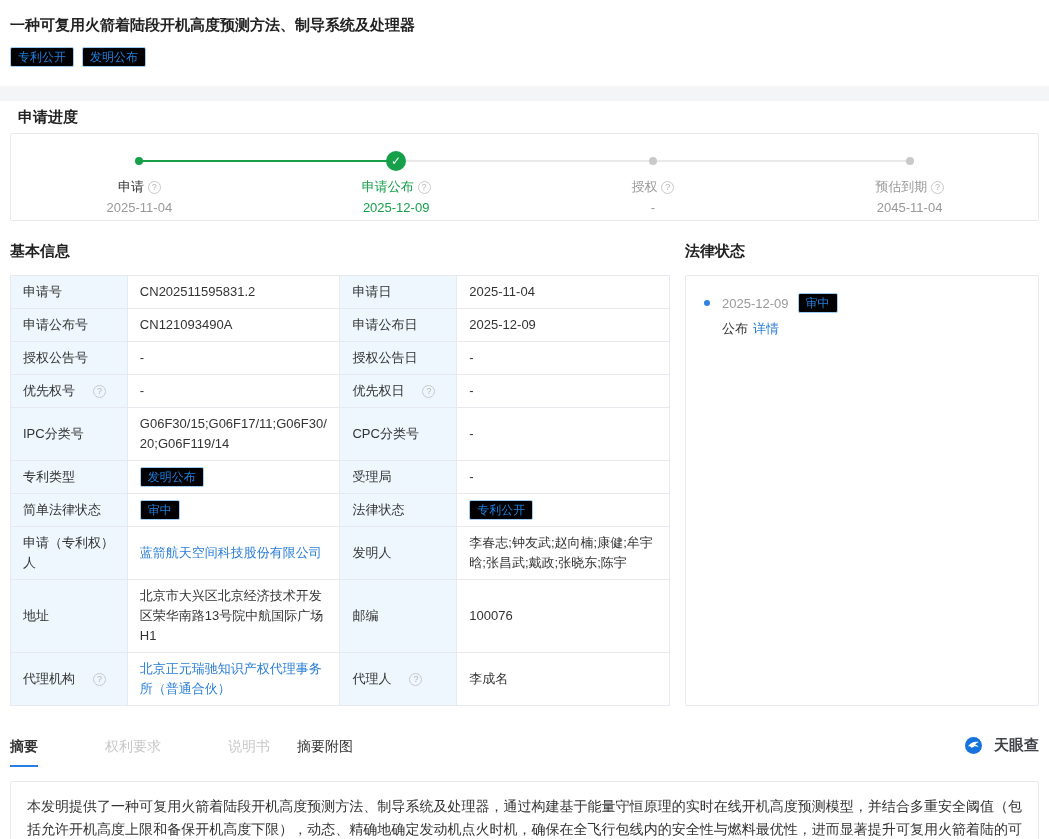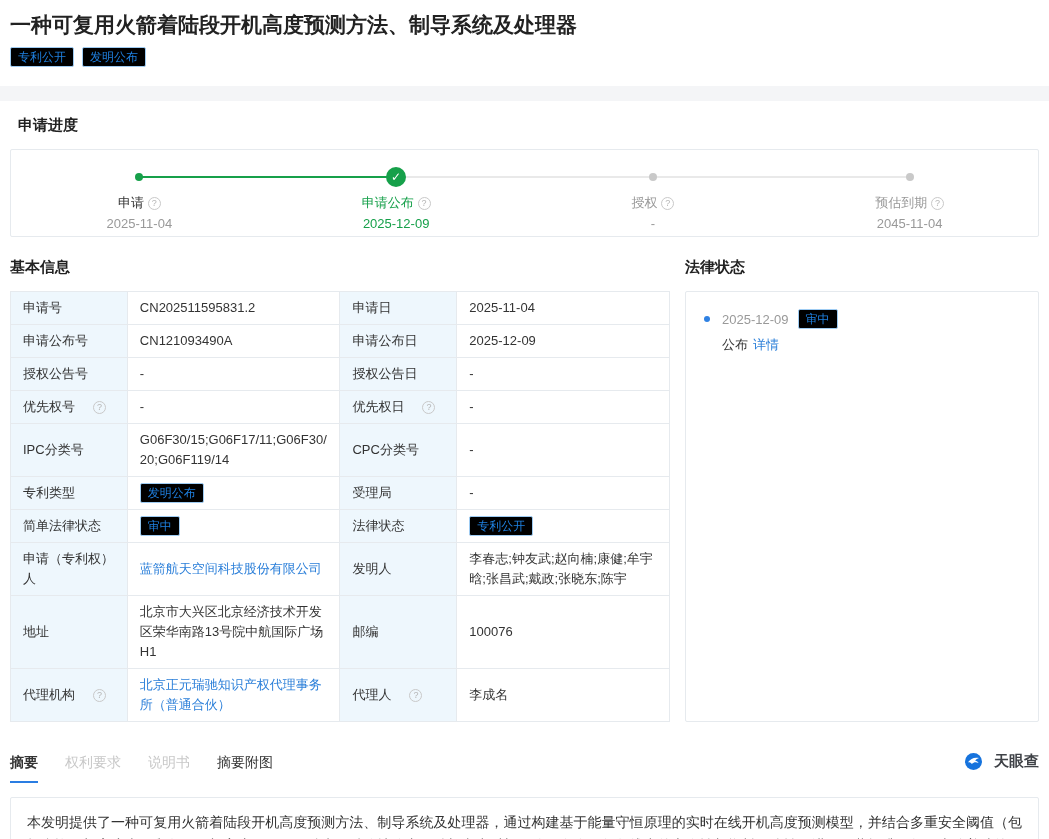--- a/index.html
+++ b/index.html
@@ -1,30 +1,30 @@
 <!DOCTYPE html>
 <html><head>
 <meta charset="utf-8">
 <style>
   * { box-sizing: border-box; margin: 0; padding: 0; }
   html,body { width:1049px; height:839px; overflow:hidden; background:#fff;
     font-family:"Liberation Sans","DejaVu Sans",sans-serif; color:#333; }
 
   
   .page-header { padding:12px 10px 0; }
-  .page-title { font-size:21px; font-weight:bold; color:#222; line-height:26px; margin-bottom:9px; }
+  .page-title { font-size:15px; font-weight:bold; color:#222; line-height:26px; margin-bottom:9px; }
   .tags-row { display:flex; gap:8px; margin-bottom:19px; }
   .tag { display:inline-block; border:1px solid #9fccf3; color:#1f80e0; background:#000000;
     font-size:12px; line-height:18px; padding:0 7px; border-radius:2px; white-space:nowrap; }
   .gray-band { height:15px; background:#f4f5f7; }
 
   
   .section-title { font-size:15px; font-weight:bold; color:#222; line-height:20px; }
   .progress-section { padding:0 10px; }
-  .progress-section .section-title { margin:14px 0;padding-left:8px; }
+  .progress-section .section-title { margin:6px 0;padding-left:8px; }
 
   
   .timeline-box { border:1px solid #e6eaee; border-radius:2px; height:88px;
     position:relative; padding-top:17px; }
   .tl-line-bg { position:absolute; top:26px; left:12.5%; right:12.5%; height:2px; background:#e9e9e9; }
   .tl-line-done { position:absolute; top:26px; left:12.5%; width:25%; height:2px; background:#16a04a; z-index:1; }
   .tl-steps { display:grid; grid-template-columns:repeat(4,1fr); position:relative; z-index:2; }
   .tl-step { display:flex; flex-direction:column; align-items:center; }
   .marker-slot { height:20px; display:flex; align-items:center; justify-content:center; }
   .marker-dot { width:8px; height:8px; border-radius:50%; }
@@ -59,21 +59,21 @@
   .bullet { width:6px; height:6px; border-radius:50%; background:#2f81e3; margin:7px 12px 0 2px; flex:none; }
   .legal-row1 { display:flex; align-items:center; gap:9px; }
   .legal-date { color:#999; font-size:13px; }
   .legal-row2 { margin-top:7px; font-size:13px; color:#333; }
   .legal-row2 a.link { margin-left:5px; }
 
   
   .tabbar { display:flex; align-items:flex-start; margin:30px 10px 0; font-size:14px; }
   .tab { margin-right:27px; padding-bottom:9px; color:#333; cursor:pointer; line-height:20px; }
   .tab.active { border-bottom:2px solid #2a7de2; font-weight:600; }
-  .tab.disabled { color:#c8c8c8; cursor:default; }
+  .tab.disabled { color:#c8c8c8; cursor:default;margin-left:40px; }
   .brand { margin-left:auto; display:flex; align-items:center; gap:12px;
     color:#3f4247; font-weight:bold; font-size:15px; }
   .brand svg { display:block; }
 
   
   .abstract-box { margin:14px 10px 0; border:1px solid #e6eaee; border-radius:2px;
     padding:13px 16px; font-size:14px; line-height:23px; color:#333; height:110px; text-align:justify; }
 </style>
 </head>
 <body>

